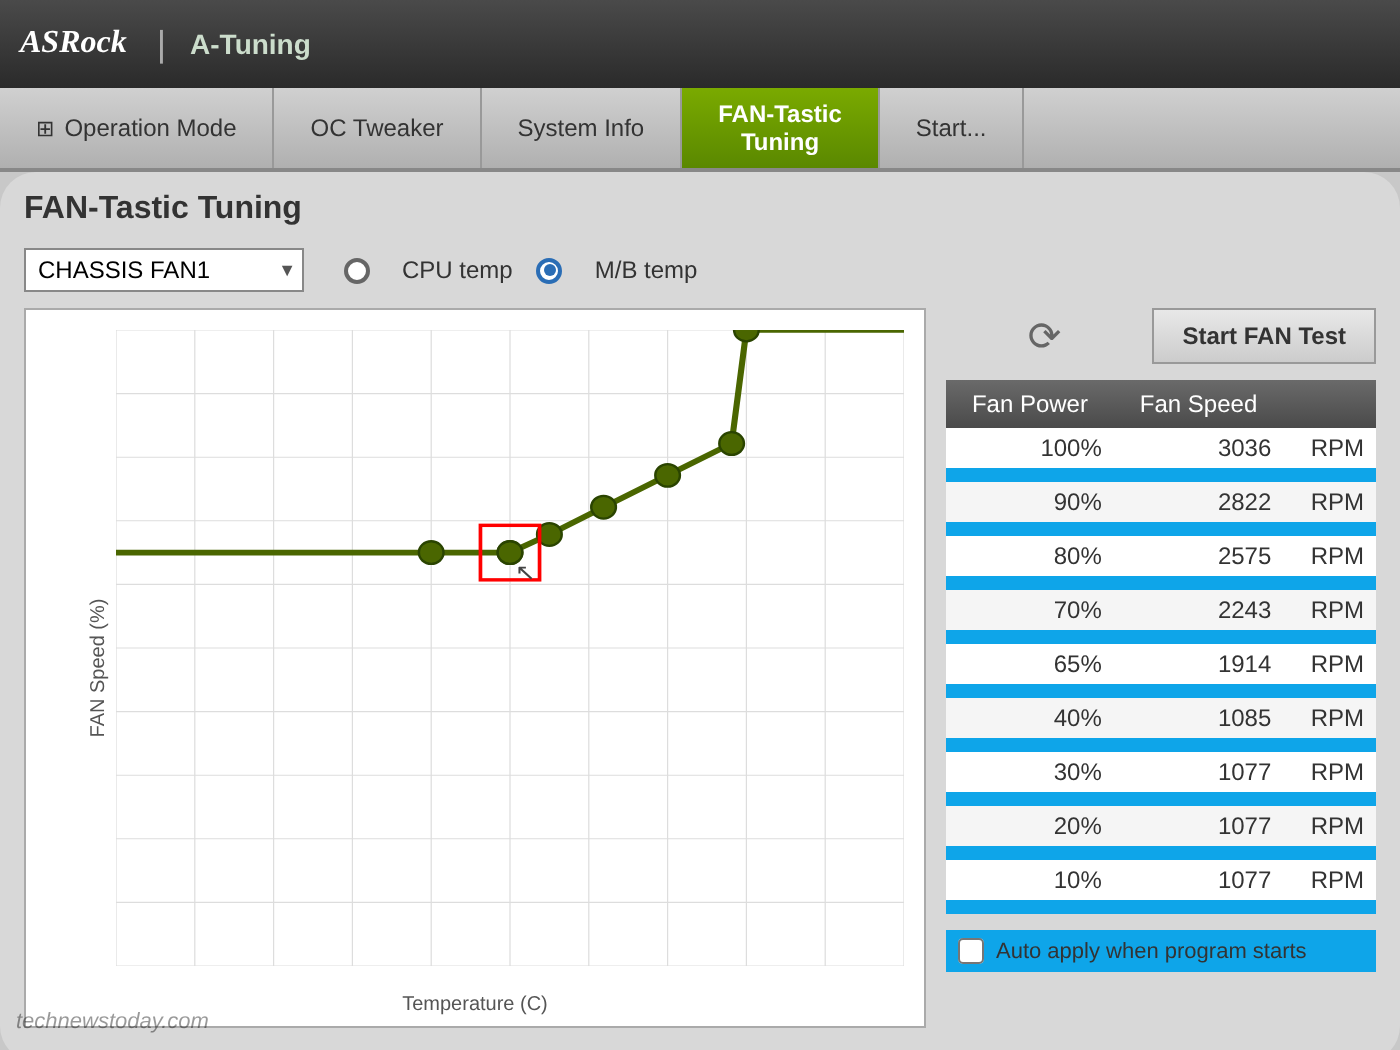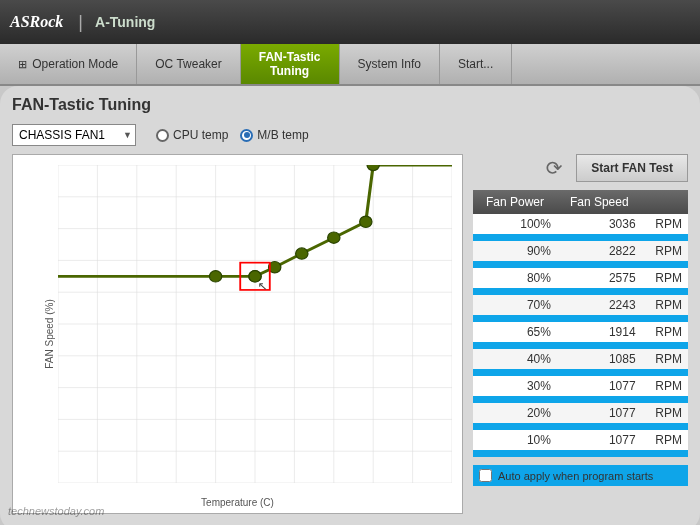--- a/index.html
+++ b/index.html
@@ -84,21 +84,21 @@
       align-items: center;
       margin-bottom: 8px;
       gap: 12px;
     }
 
     .fan-select {
       border: 1px solid #888;
       background: white;
       padding: 3px 6px;
       font-size: 12px;
-      width: 124px;
+      width: 140px;
       appearance: none;
       -webkit-appearance: none;
       cursor: pointer;
     }
     .select-wrapper {
       position: relative;
       display: inline-block;
     }
     .select-wrapper::after {
       content: '▼';
@@ -116,21 +116,21 @@
 
     .radio-group {
       display: flex;
       align-items: center;
       gap: 12px;
       margin-left: 8px;
     }
     .radio-label {
       display: flex;
       align-items: center;
-      gap: 4px;
+      gap: 16px;
       cursor: pointer;
       font-size: 12px;
       color: #333;
     }
     .radio-btn {
       width: 13px;
       height: 13px;
       border-radius: 50%;
       border: 2px solid #666;
       background: white;
@@ -215,20 +215,21 @@
     }
 
     .start-fan-btn {
       background: linear-gradient(to bottom, #e8e8e8, #cccccc);
       border: 1px solid #999;
       padding: 6px 14px;
       font-size: 12px;
       cursor: pointer;
       font-weight: bold;
       color: #333;
+      margin-left: 32px;
     }
 
     .fan-table {
       border-collapse: collapse;
       width: 100%;
       font-size: 12px;
     }
     .fan-table th {
       background: linear-gradient(to bottom, #6a6a6a, #4a4a4a);
       color: white;
@@ -276,25 +277,25 @@
 </div>
 
 <div class="tab-bar">
   <div class="tab">
     <span class="tab-icon">⊞</span>
     <span>Operation Mode</span>
   </div>
   <div class="tab">
     <span>OC Tweaker</span>
   </div>
+  <div class="tab">
+    <span>System Info</span>
+  </div>
   <div class="tab active">
     <span>FAN-Tastic<br>Tuning</span>
-  </div>
-  <div class="tab">
-    <span>System Info</span>
   </div>
   <div class="tab">
     <span>Start...</span>
   </div>
 </div>
 
 <div class="content">
   <div class="section-title">FAN-Tastic Tuning</div>
 
   <div class="controls-row">

